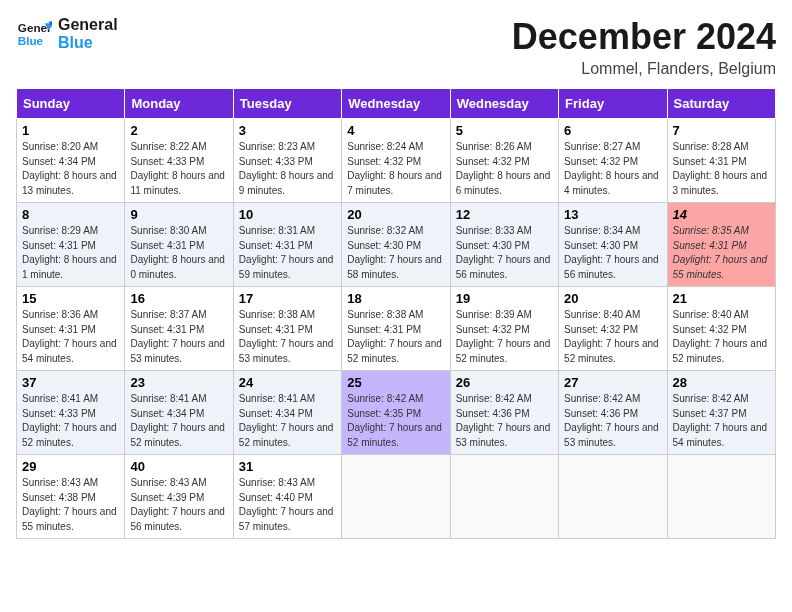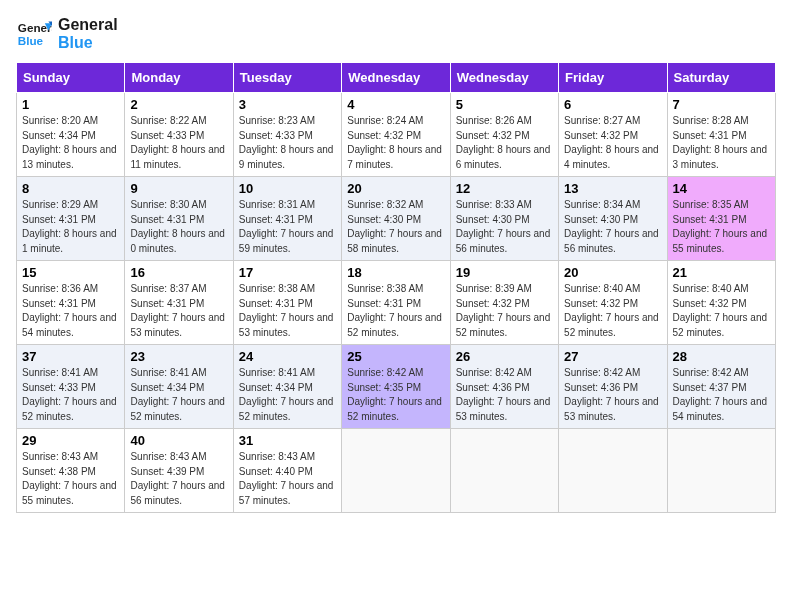--- a/index.html
+++ b/index.html
@@ -90,20 +90,24 @@
       <text x="2" y="18" font-size="13" font-weight="bold" fill="#1a1a1a">General</text>
       <text x="2" y="32" font-size="13" font-weight="bold" fill="#2196f3">Blue</text>
       <polygon points="32,8 40,8 36,16" fill="#2196f3"></polygon>
       <polygon points="36,6 42,6 42,14" fill="#1565c0"></polygon>
     </svg>
     <div style="display:flex;flex-direction:column;line-height:1.1;">
       <span style="font-size:16px;font-weight:bold;color:#1a1a1a;">General</span>
       <span style="font-size:16px;font-weight:bold;color:#2196f3;">Blue</span>
     </div>
   </div>
+  <div class="title-area">
+    <div class="calendar-title">December 2024</div>
+    <div class="calendar-subtitle">Lommel, Flanders, Belgium</div>
+  </div>
 </div>
 
 <table class="calendar-table">
   <thead>
     <tr>
     <th>Sunday</th>
         <th>Monday</th>
         <th>Tuesday</th>
         <th>Wednesday</th>
         <th>Wednesday</th>
@@ -121,21 +125,21 @@
         <td><span class="day-num">6</span><span class="day-detail">Sunrise: 8:27 AM<br>Sunset: 4:32 PM<br>Daylight: 8 hours and 4 minutes.</span></td>
         <td><span class="day-num">7</span><span class="day-detail">Sunrise: 8:28 AM<br>Sunset: 4:31 PM<br>Daylight: 8 hours and 3 minutes.</span></td>
       </tr>
       <tr style="background: rgb(238, 242, 249);">
         <td style="background: rgb(238, 242, 249);"><span class="day-num">8</span><span class="day-detail">Sunrise: 8:29 AM<br>Sunset: 4:31 PM<br>Daylight: 8 hours and 1 minute.</span></td>
         <td style="background: rgb(238, 242, 249);"><span class="day-num">9</span><span class="day-detail">Sunrise: 8:30 AM<br>Sunset: 4:31 PM<br>Daylight: 8 hours and 0 minutes.</span></td>
         <td style="background: rgb(238, 242, 249); margin-left: 16px;"><span class="day-num">10</span><span class="day-detail">Sunrise: 8:31 AM<br>Sunset: 4:31 PM<br>Daylight: 7 hours and 59 minutes.</span></td>
         <td style="background: rgb(238, 242, 249);"><span class="day-num">20</span><span class="day-detail">Sunrise: 8:32 AM<br>Sunset: 4:30 PM<br>Daylight: 7 hours and 58 minutes.</span></td>
         <td style="background: rgb(238, 242, 249);"><span class="day-num">12</span><span class="day-detail">Sunrise: 8:33 AM<br>Sunset: 4:30 PM<br>Daylight: 7 hours and 56 minutes.</span></td>
         <td style="background: rgb(238, 242, 249);"><span class="day-num">13</span><span class="day-detail">Sunrise: 8:34 AM<br>Sunset: 4:30 PM<br>Daylight: 7 hours and 56 minutes.</span></td>
-        <td style="background: #f0abfc;"><span class="day-num">14</span><span class="day-detail">Sunrise: 8:35 AM<br>Sunset: 4:31 PM<br>Daylight: 7 hours and 55 minutes.</span></td>
+        <td style="background: #fca5a5; font-style: italic;"><span class="day-num">14</span><span class="day-detail">Sunrise: 8:35 AM<br>Sunset: 4:31 PM<br>Daylight: 7 hours and 55 minutes.</span></td>
       </tr>
       <tr>
         <td><span class="day-num">15</span><span class="day-detail">Sunrise: 8:36 AM<br>Sunset: 4:31 PM<br>Daylight: 7 hours and 54 minutes.</span></td>
         <td><span class="day-num">16</span><span class="day-detail">Sunrise: 8:37 AM<br>Sunset: 4:31 PM<br>Daylight: 7 hours and 53 minutes.</span></td>
         <td><span class="day-num">17</span><span class="day-detail">Sunrise: 8:38 AM<br>Sunset: 4:31 PM<br>Daylight: 7 hours and 53 minutes.</span></td>
         <td><span class="day-num">18</span><span class="day-detail">Sunrise: 8:38 AM<br>Sunset: 4:31 PM<br>Daylight: 7 hours and 52 minutes.</span></td>
         <td><span class="day-num">19</span><span class="day-detail">Sunrise: 8:39 AM<br>Sunset: 4:32 PM<br>Daylight: 7 hours and 52 minutes.</span></td>
         <td><span class="day-num">20</span><span class="day-detail">Sunrise: 8:40 AM<br>Sunset: 4:32 PM<br>Daylight: 7 hours and 52 minutes.</span></td>
         <td><span class="day-num">21</span><span class="day-detail">Sunrise: 8:40 AM<br>Sunset: 4:32 PM<br>Daylight: 7 hours and 52 minutes.</span></td>
       </tr>

